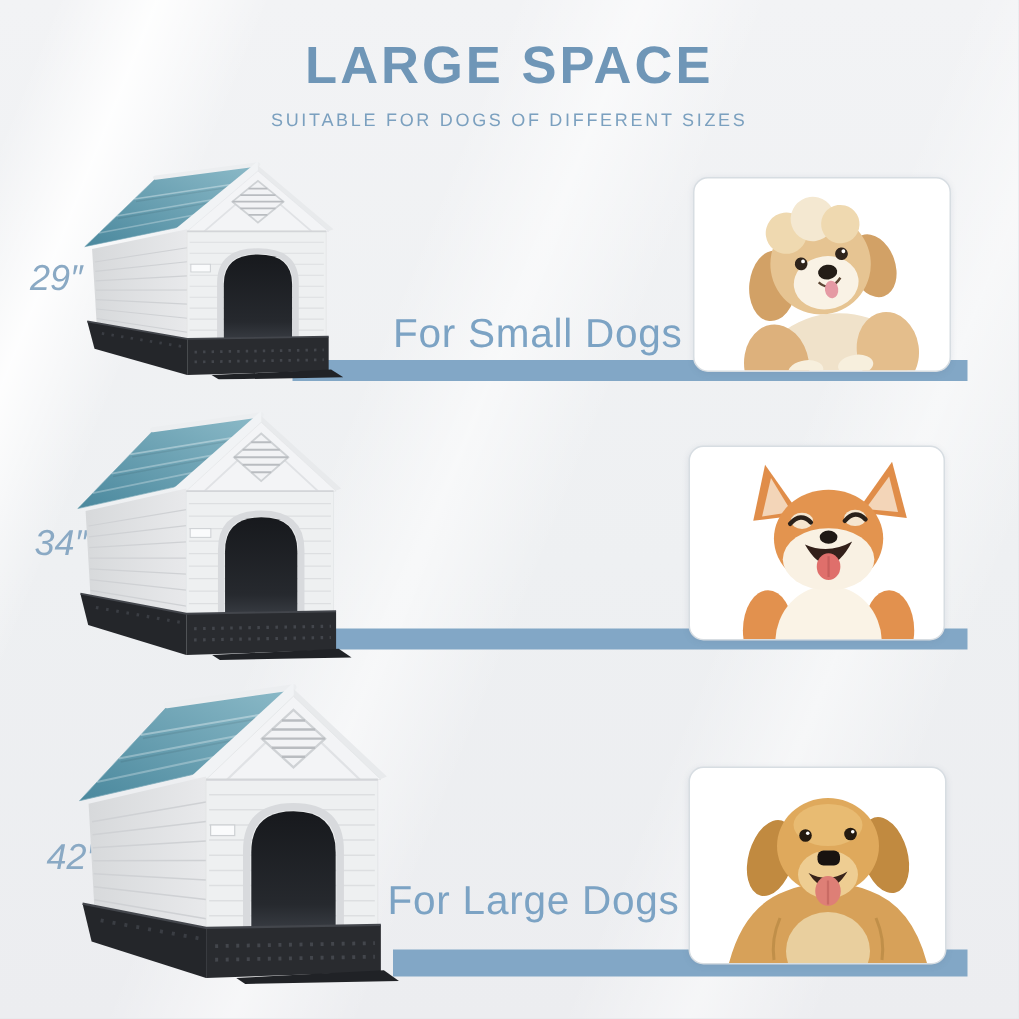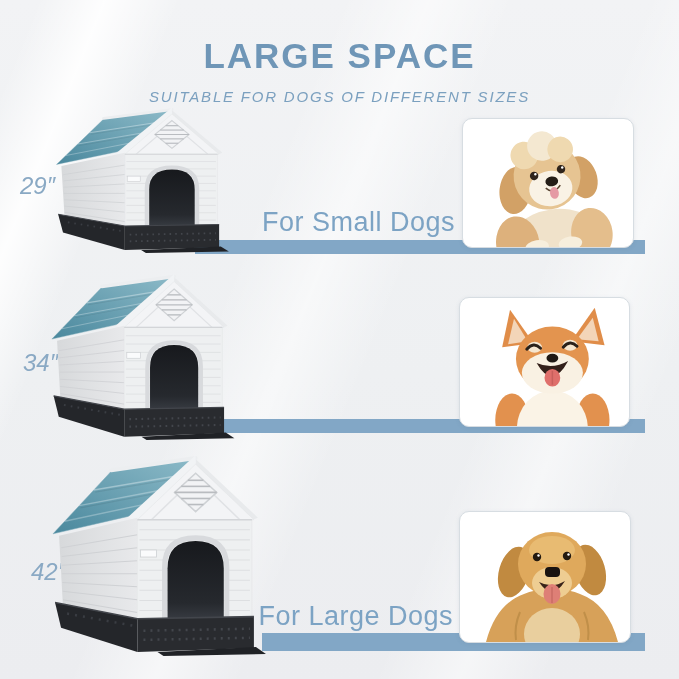--- a/index.html
+++ b/index.html
@@ -6,42 +6,42 @@
   #stage{
     position:relative;width:679px;height:679px;overflow:hidden;
     font-family:"Liberation Sans", sans-serif;
     background:
       linear-gradient(112deg, rgba(255,255,255,0) 4%, rgba(255,255,255,.9) 11%, rgba(255,255,255,0) 19%),
       linear-gradient(112deg, rgba(255,255,255,0) 36%, rgba(255,255,255,.55) 45%, rgba(255,255,255,0) 54%),
       linear-gradient(112deg, rgba(255,255,255,0) 68%, rgba(255,255,255,.5) 77%, rgba(255,255,255,0) 86%),
       linear-gradient(180deg,#f2f3f5 0%,#eef0f2 55%,#ecedf0 100%);
   }
   .header{position:absolute;top:24px;left:0;right:0;text-align:center;z-index:4;}
-  .title{margin:12px;font-size:35px;font-weight:700;letter-spacing:2px;color:#6f96b7;}
-  .subtitle{margin:9px 0 2px 0;font-size:15px;font-weight:400;letter-spacing:1.8px;color:#7ba0bf;font-style:italic;}
+  .title{margin:0;font-size:35px;font-weight:700;letter-spacing:2px;color:#6f96b7;}
+  .subtitle{margin:9px 0 2px 0;font-size:12px;font-weight:400;letter-spacing:1.8px;color:#7ba0bf;}
 
   .bar{position:absolute;background:#82a7c6;z-index:1;}
   #bar-1{left:195px;top:240px;width:450px;height:14px;}
   #bar-2{left:185px;top:419px;width:460px;height:14px;}
   #bar-3{left:262px;top:633px;width:383px;height:18px;}
 
   .house{position:absolute;z-index:3;}
   #house-1{left:50px;top:103px;width:187px;height:150px;}
   #house-2{left:45px;top:269px;width:198px;height:171px;}
   #house-3{left:45px;top:449px;width:231px;height:207px;}
 
   .size-label{position:absolute;font-size:24px;font-style:italic;color:#8aa9c4;z-index:2;}
   #size-1{left:20px;top:172px;font-style:italic;}
   #size-2{left:23px;top:349px;}
   #size-3{left:31px;top:558px;}
 
   .caption{position:absolute;font-size:27px;font-weight:400;letter-spacing:.5px;color:#7ca3c4;z-index:2;white-space:nowrap;}
   #caption-1{right:224px;top:207px;}
   #caption-2{right:226px;top:389px;}
-  #caption-3{right:226px;top:601px;}
+  #caption-3{right:226px;top:585px;}
 
   .photo-card{
     position:absolute;background:#ffffff;border:1px solid #d7dde2;border-radius:10px;
     box-shadow:0 1px 4px rgba(90,110,130,.12);overflow:hidden;z-index:2;
   }
   #card-1{left:462px;top:118px;width:170px;height:128px;}
   #card-2{left:459px;top:297px;width:169px;height:128px;}
   #card-3{left:459px;top:511px;width:170px;height:130px;}
   .photo-card svg{display:block;width:100%;height:100%;}
   .hidden-defs{position:absolute;width:0;height:0;overflow:hidden;}

